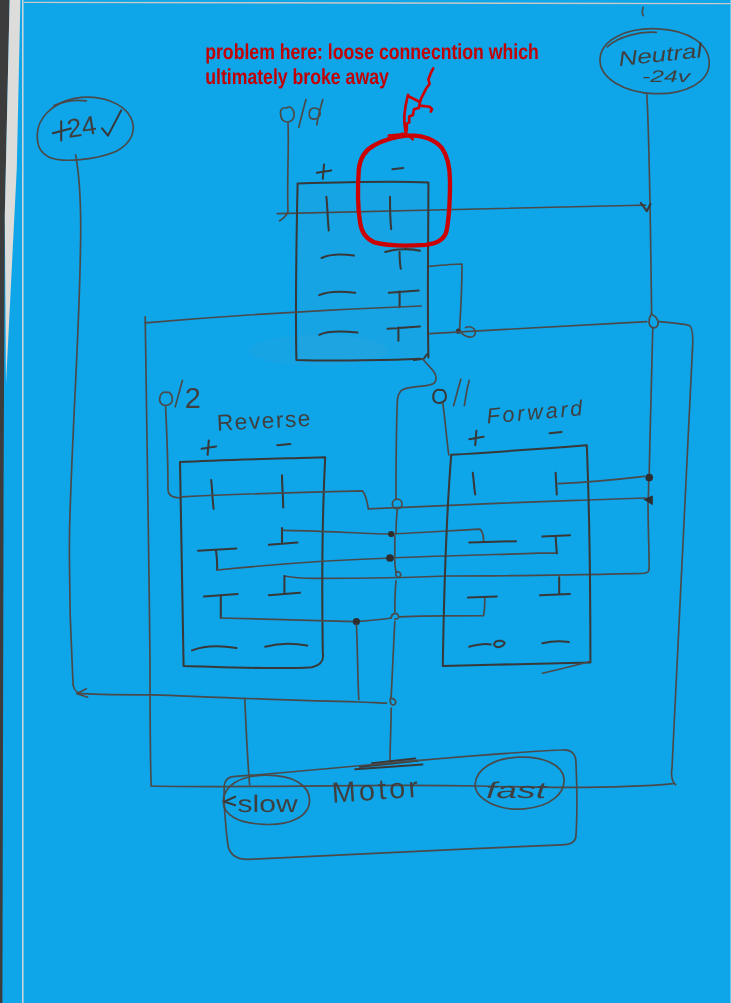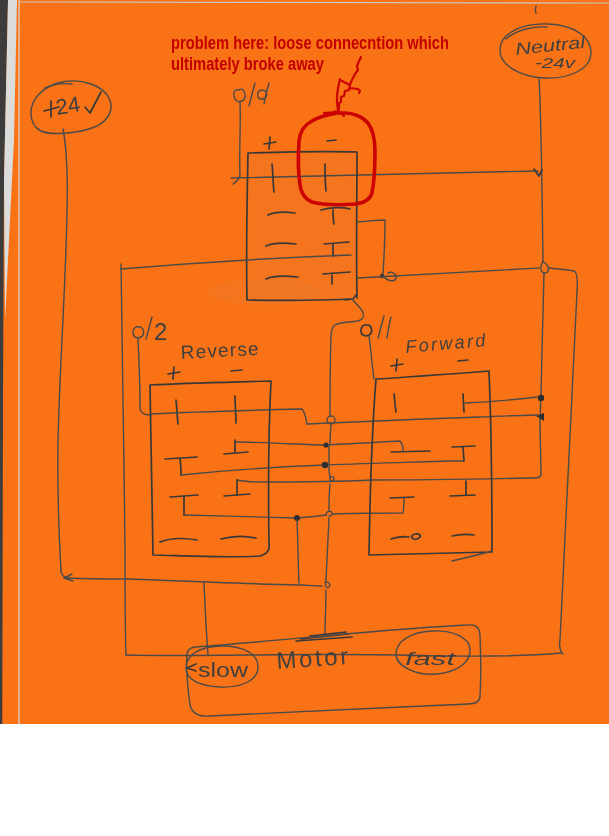--- a/index.html
+++ b/index.html
@@ -1,16 +1,16 @@
 <!DOCTYPE html>
 <html><head>
 <meta charset="utf-8">
 <style>
   html,body{margin:0;padding:0;background:#ffffff;}
-  #page{position:relative;width:609px;height:724px;background:#f97316;overflow:hidden;
+  #page{position:relative;width:609px;height:836px;background:#0ea5e9;overflow:hidden;
         font-family:"Liberation Sans", sans-serif;text-align:center;}
   svg{position:absolute;left:0;top:0;}
   .pen{stroke:#4a4a4a;stroke-width:1.4;fill:none;stroke-linecap:round;stroke-linejoin:round;}
   .pend{stroke:#383838;stroke-width:1.7;fill:none;stroke-linecap:round;stroke-linejoin:round;}
   .red{stroke:#cc0202;fill:none;stroke-linecap:round;stroke-linejoin:round;}
   .hw{fill:#3f3f3f;font-family:"Liberation Sans", sans-serif;}
 </style>
 </head>
 <body>
 <div id="page">

